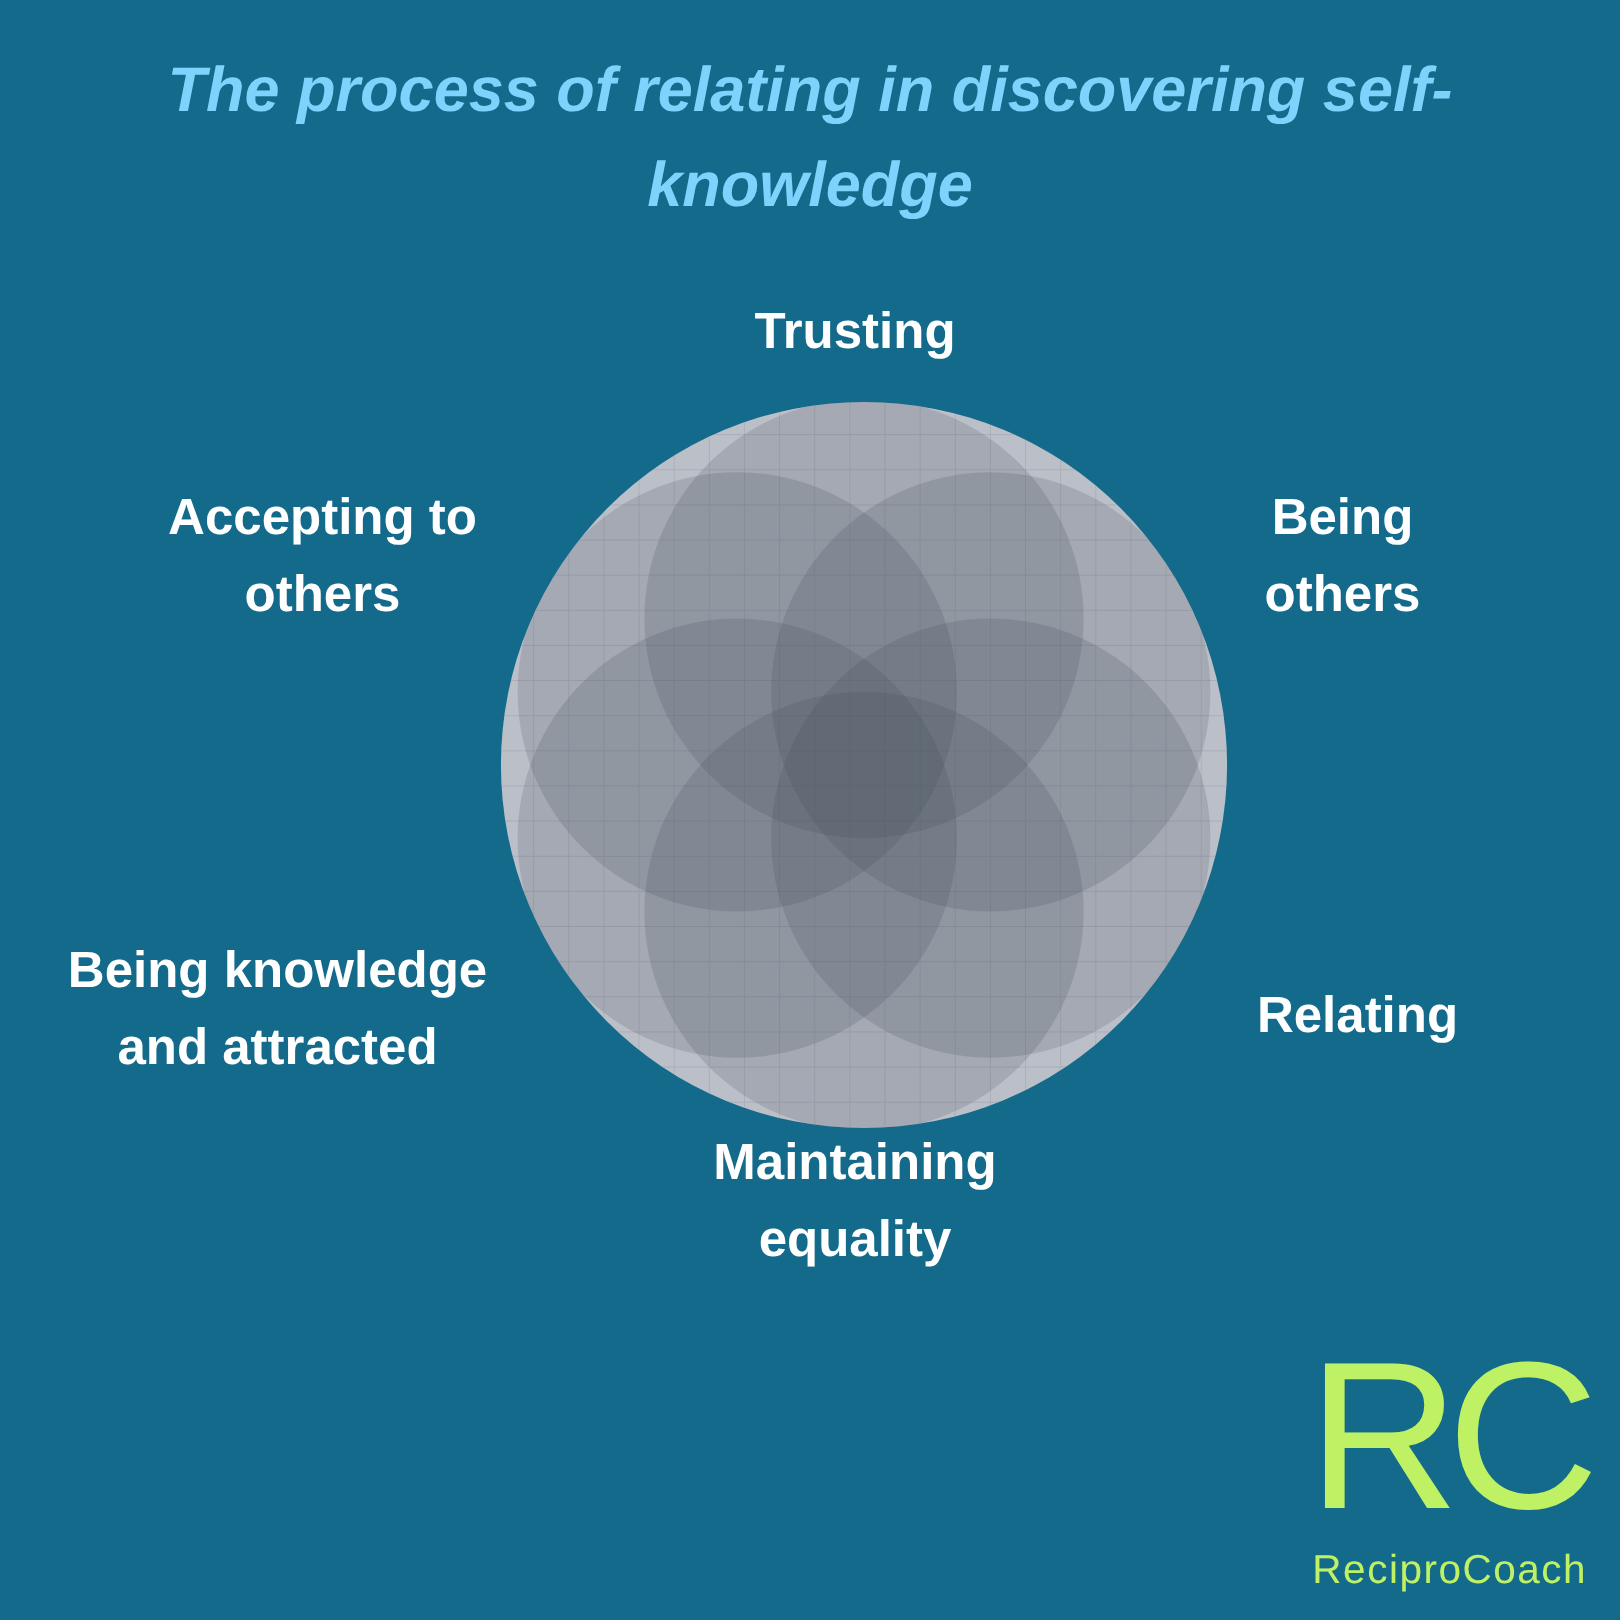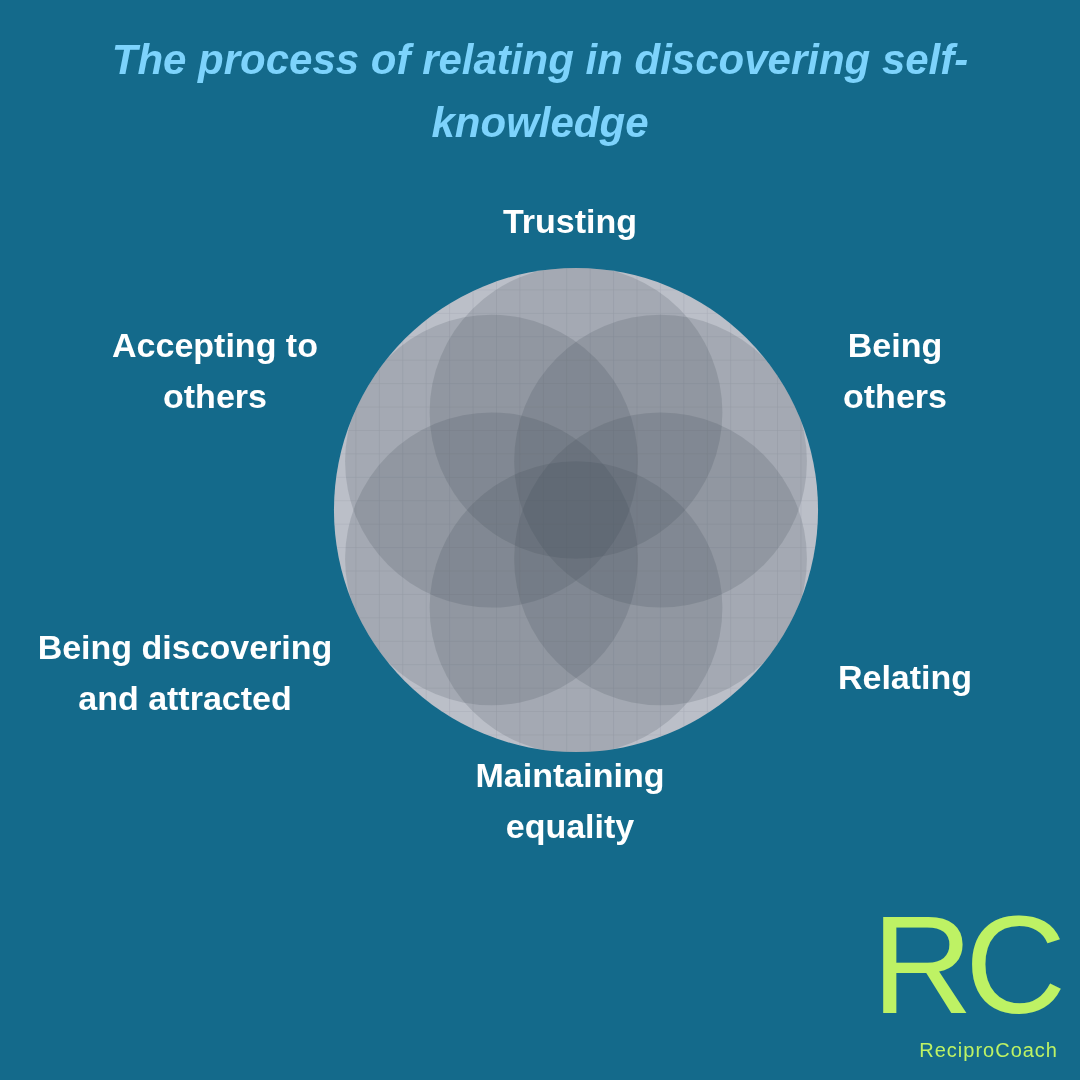--- a/index.html
+++ b/index.html
@@ -54,21 +54,21 @@
     color: #bef264;
     text-align: right;
   }
   .logo-mono {
     font-size: 140px;
     line-height: 1.0;
     font-weight: 400;
     letter-spacing: -8px;
   }
   .logo-name {
-    font-size: 20px;
+    font-size: 27px;
     margin-top: 4px;
     letter-spacing: 1px;
   }
 </style>
 </head>
 <body>
 
 <div class="title">
   <span>The process of relating in discovering self-</span><br>
   <span>knowledge</span>
@@ -93,21 +93,21 @@
       <circle cx="250" cy="350" r="150"></circle>
       <circle cx="163.4" cy="300" r="150"></circle>
       <circle cx="163.4" cy="200" r="150"></circle>
     </g>
   </g>
 </svg>
 
 <div class="label label-top">Trusting</div>
 <div class="label label-upper-right">Being others</div>
 <div class="label label-upper-left">Accepting to others</div>
-<div class="label label-lower-left">Being discovering and attracted</div>
+<div class="label label-lower-left">Being knowledge and attracted</div>
 <div class="label label-lower-right">Relating</div>
 <div class="label label-bottom">Maintaining equality</div>
 
 <div class="logo">
   <div class="logo-mono">
     <span>R</span><span>C</span>
   </div>
   <div class="logo-name">ReciproCoach</div>
 </div>
 

